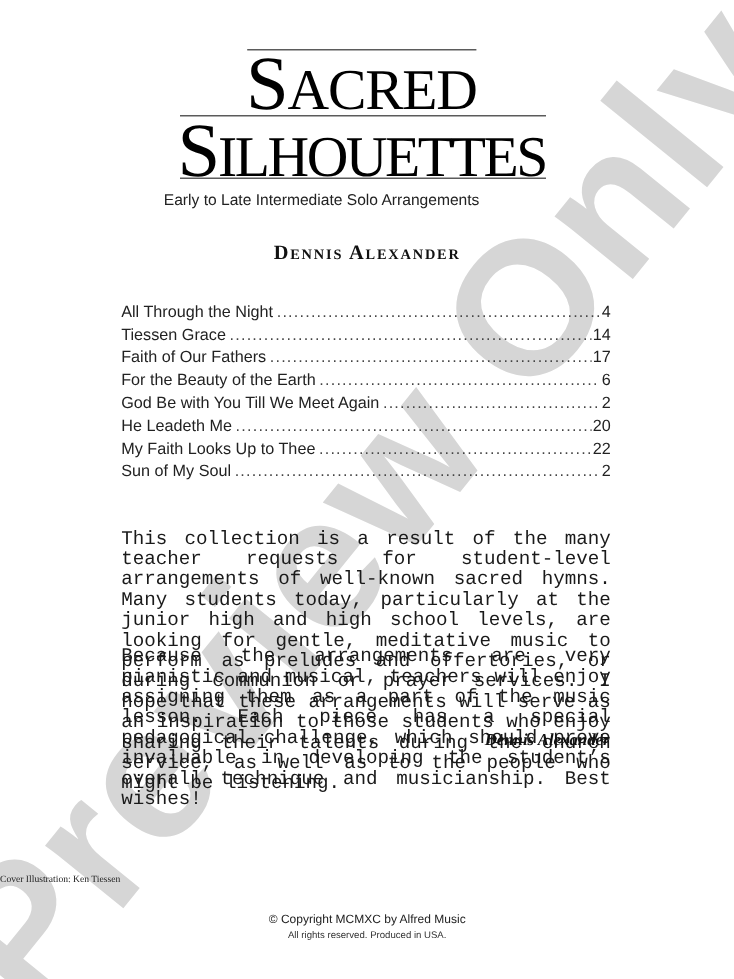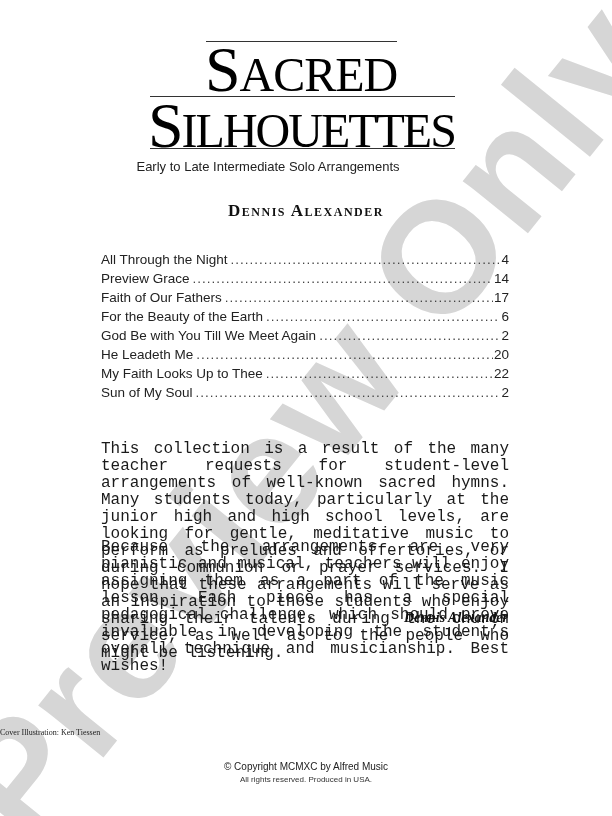--- a/index.html
+++ b/index.html
@@ -192,21 +192,21 @@
     <div class="subtitle">Early to Late Intermediate Solo Arrangements</div>
     <div class="author-heading">Dennis Alexander</div>
 
     <div class="toc">
       <div class="toc-row">
         <span class="toc-title">All Through the Night</span>
         <span class="toc-dots"></span>
         <span class="toc-page">4</span>
       </div>
       <div class="toc-row">
-        <span class="toc-title">Preview Grace</span>
+        <span class="toc-title">Tiessen Grace</span>
         <span class="toc-dots"></span>
         <span class="toc-page">14</span>
       </div>
       <div class="toc-row">
         <span class="toc-title">Faith of Our Fathers</span>
         <span class="toc-dots"></span>
         <span class="toc-page">17</span>
       </div>
       <div class="toc-row">
         <span class="toc-title">For the Beauty of the Earth</span>

